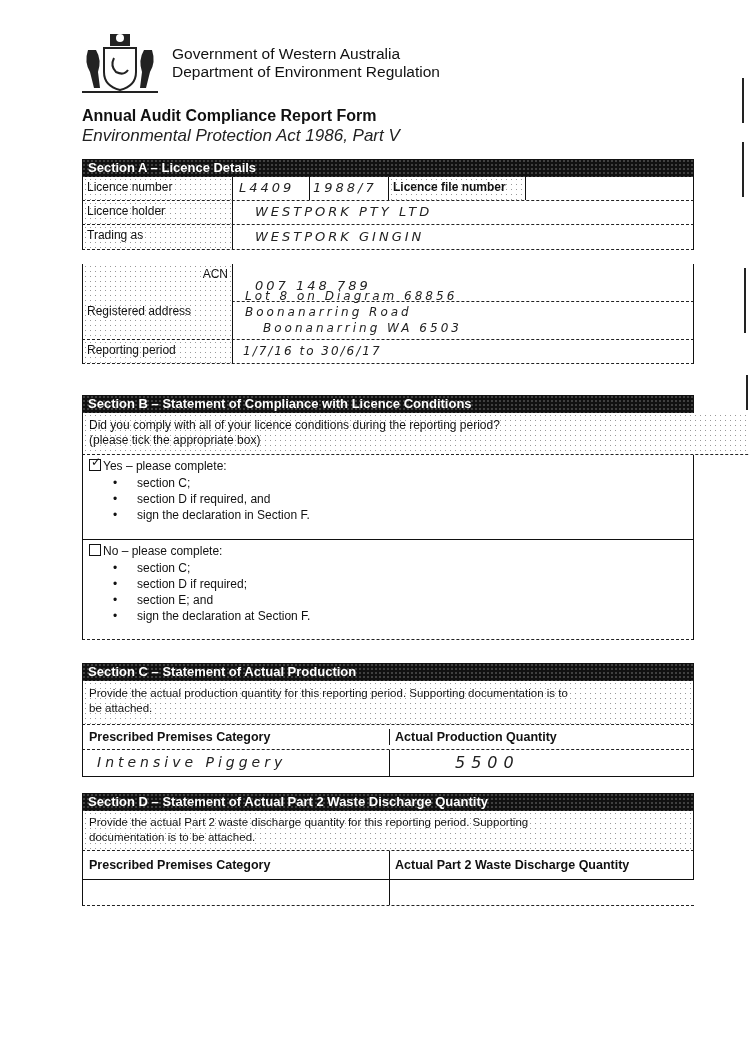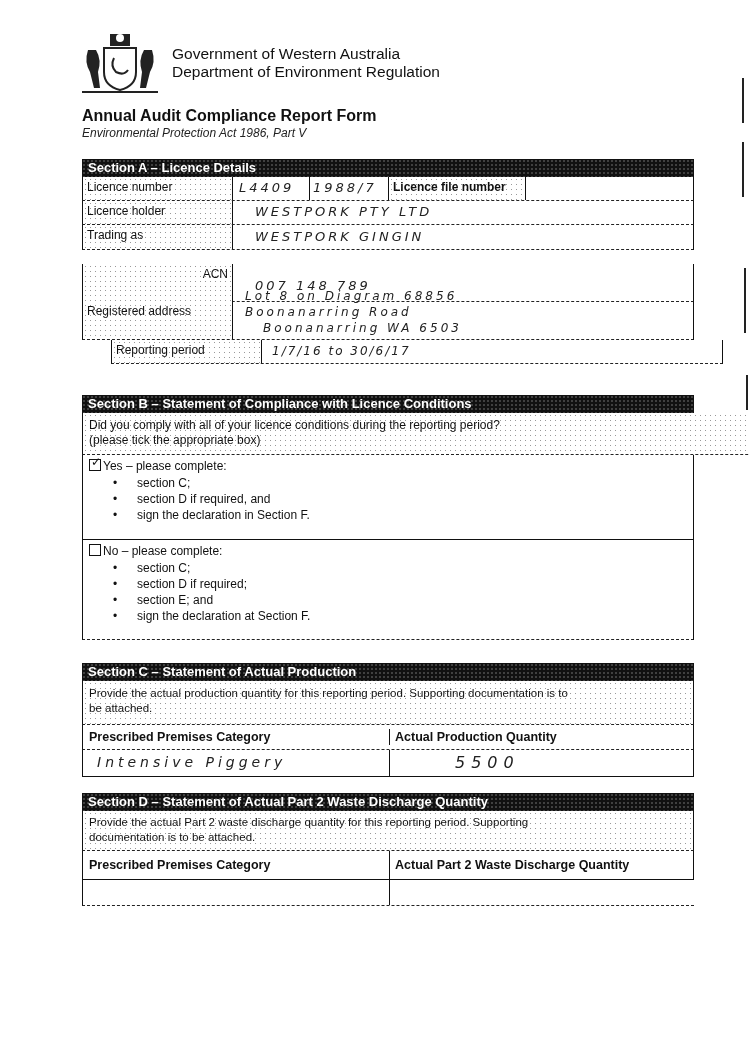--- a/index.html
+++ b/index.html
@@ -5,21 +5,21 @@
   html, body { margin:0; padding:0; background:#ffffff; }
   body { width:750px; height:1061px; position:relative; overflow:hidden;
          font-family:"Liberation Sans", sans-serif; color:#111; }
   .page { position:absolute; left:0; top:0; width:750px; height:1061px; }
 
   
   .crest { position:absolute; left:80px; top:32px; width:80px; height:62px; }
   .org { position:absolute; left:172px; top:45px; font-size:15.5px; line-height:18px; color:#111; }
   .org .l2 { display:block; }
   .form-title { position:absolute; left:82px; top:107px; font-size:16px; font-weight:bold; }
-  .form-sub { position:absolute; left:82px; top:126px; font-size:12px; font-style:italic; color:#222;text-align:right; }
+  .form-sub { position:absolute; left:82px; top:126px; font-size:17px; font-style:italic; color:#222;text-align:right; }
 
   
   .sec-head { position:absolute; left:82px; width:612px; height:18px; background:#111;
               color:#fff; font-size:13px; font-weight:bold; line-height:18px; padding-left:6px;
               box-sizing:border-box;
               background-image: radial-gradient(#777 0.6px, transparent 0.8px);
               background-size:4px 4px; }
   .stipple { background-color:#fff;
              background-image: radial-gradient(#999 0.55px, transparent 0.75px);
              background-size:5px 5px; }
@@ -90,21 +90,21 @@
     <div class="val" style="top:14px; left:172px;">007 148 789</div>
   </div>
 
   <div class="row" style="top:288px; height:52px;">
     <div class="lbl stipple" style="padding-top:16px;">Registered address</div>
     <div class="val" style="top:1px; left:162px; font-size:12px;">Lot 8 on Diagram 68856</div>
     <div class="val" style="top:17px; left:162px; font-size:12px;">Boonanarring Road</div>
     <div class="val" style="top:33px; left:180px; font-size:12px;">Boonanarring WA 6503</div>
   </div>
 
-  <div class="row" style="top:340px; height:24px;margin-left:29px;">
+  <div class="row" style="top:340px; height:24px;">
     <div class="lbl stipple">Reporting period</div>
     <div class="val" style="top:4px; left:160px; font-size:12px; letter-spacing:2px;">1/7/16 to 30/6/17</div>
   </div>
 
   <div class="sec-head" style="top:395px;">Section B – Statement of Compliance with Licence Conditions</div>
   <div class="box stipple" style="left:82px; top:413px; width:736px; height:42px; border-top:none; border-bottom:1.5px dashed #222;">
     <div class="txt" style="left:6px; top:5px;">Did you comply with all of your licence conditions during the reporting period?</div>
     <div class="txt" style="left:6px; top:20px;">(please tick the appropriate box)</div>
   </div>
 

